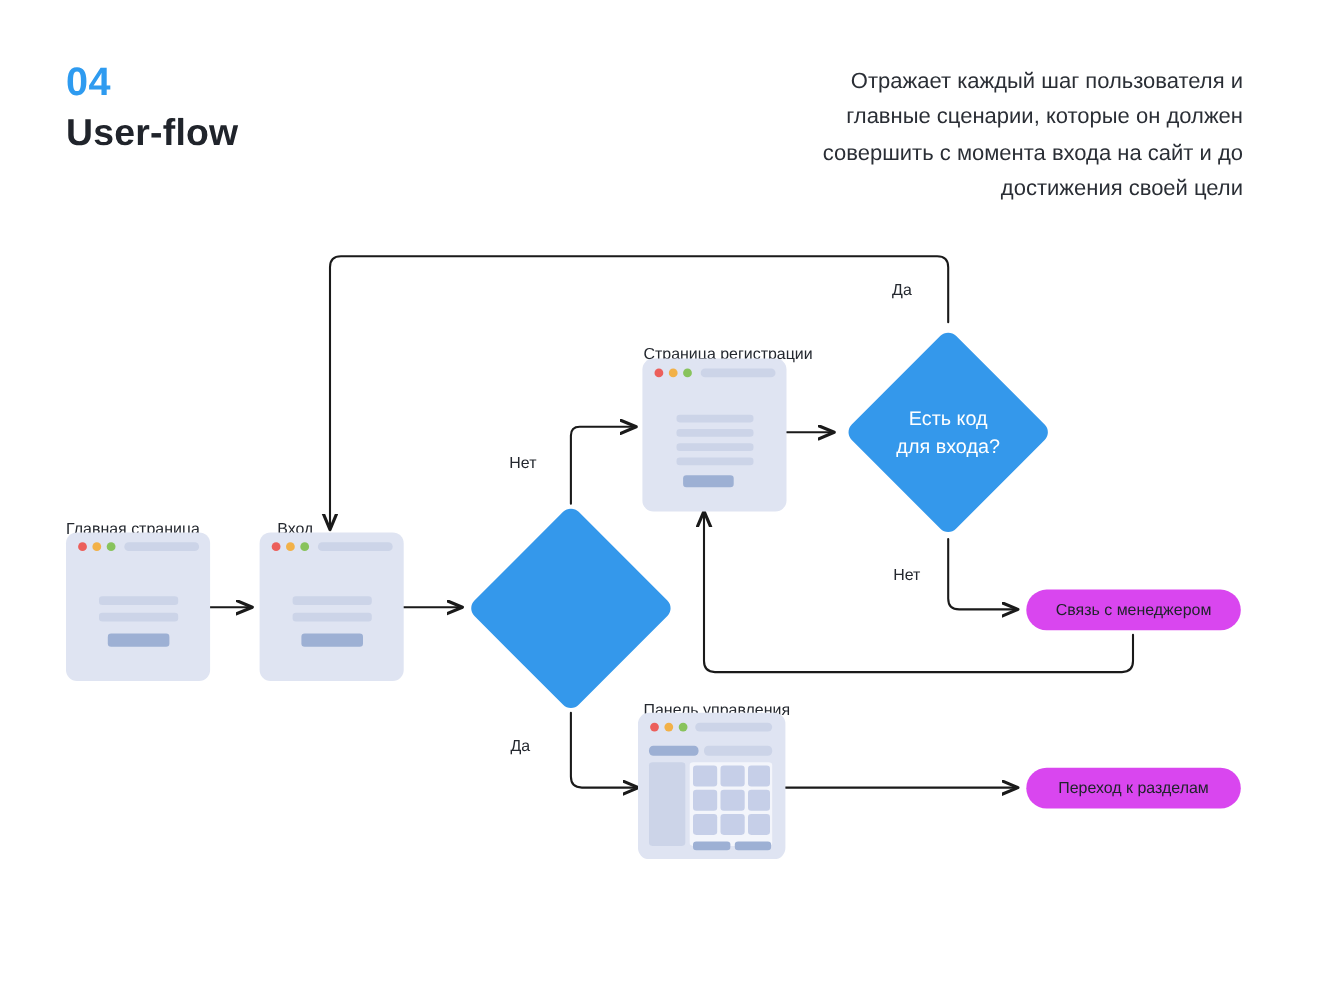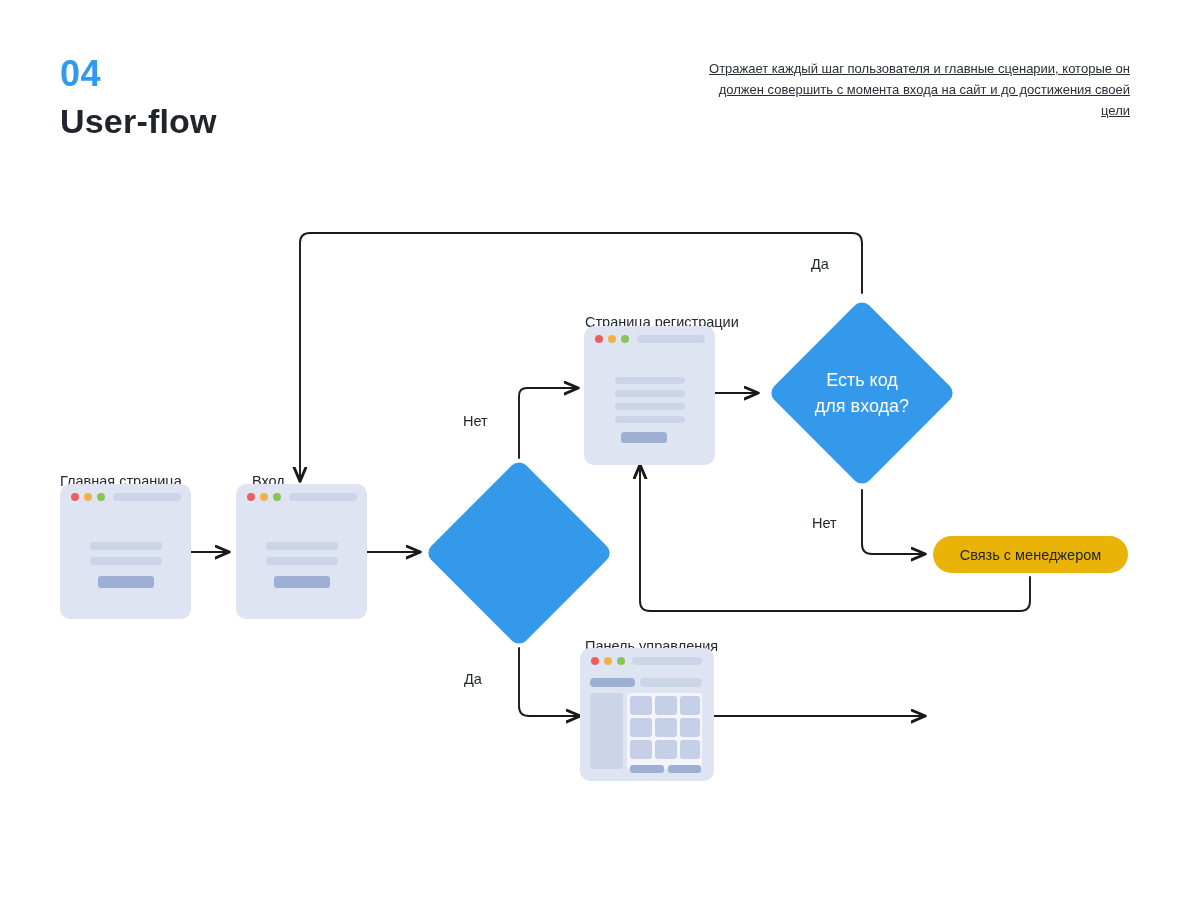--- a/index.html
+++ b/index.html
@@ -41,24 +41,23 @@
     color: #20242b;
     letter-spacing: 0.2px;
     line-height: 1;
   }
   .hdr-desc {
     position: absolute;
     right: 70px;
     top: 58px;
     width: 430px;
     text-align: right;
-    font-size: 13px;
+    font-size: 20px;
     line-height: 1.62;
     color: #2a2e35;
-    text-decoration: underline;
   }
   .edges {
     position: absolute;
     left: 0;
     top: 0;
     width: 1200px;
     height: 898px;
     pointer-events: none;
   }
 
@@ -168,21 +167,21 @@
     text-align: center;
     white-space: pre-line;
     display: flex;
     align-items: center;
     justify-content: center;
   }
 
   
   .pill {
     position: absolute;
-    background: #eab308;
+    background: #d946ef;
     border-radius: 20px;
     display: flex;
     align-items: center;
     justify-content: center;
     font-size: 14.5px;
     color: #20242b;
     box-sizing: border-box;
   }
 </style>
 </head>
@@ -295,14 +294,17 @@
     <span class="dash-card" style="left:75px; top:92px; width:22px; height:19px;"></span>
     <span class="dash-card" style="left:100px; top:92px; width:20px; height:19px;"></span>
     <span class="dash-foot" style="left:50px; top:117px; width:34px;"></span>
     <span class="dash-foot" style="left:88px; top:117px; width:33px;"></span>
   </div>
 
   <div class="pill" style="left:933px; top:536px; width:195px; height:37px;">
     <span>Связь с менеджером</span>
   </div>
 
+  <div class="pill" style="left:933px; top:698px; width:195px; height:37px;">
+    <span>Переход к разделам</span>
+  </div>
 
 </div>
 
 </body></html>

